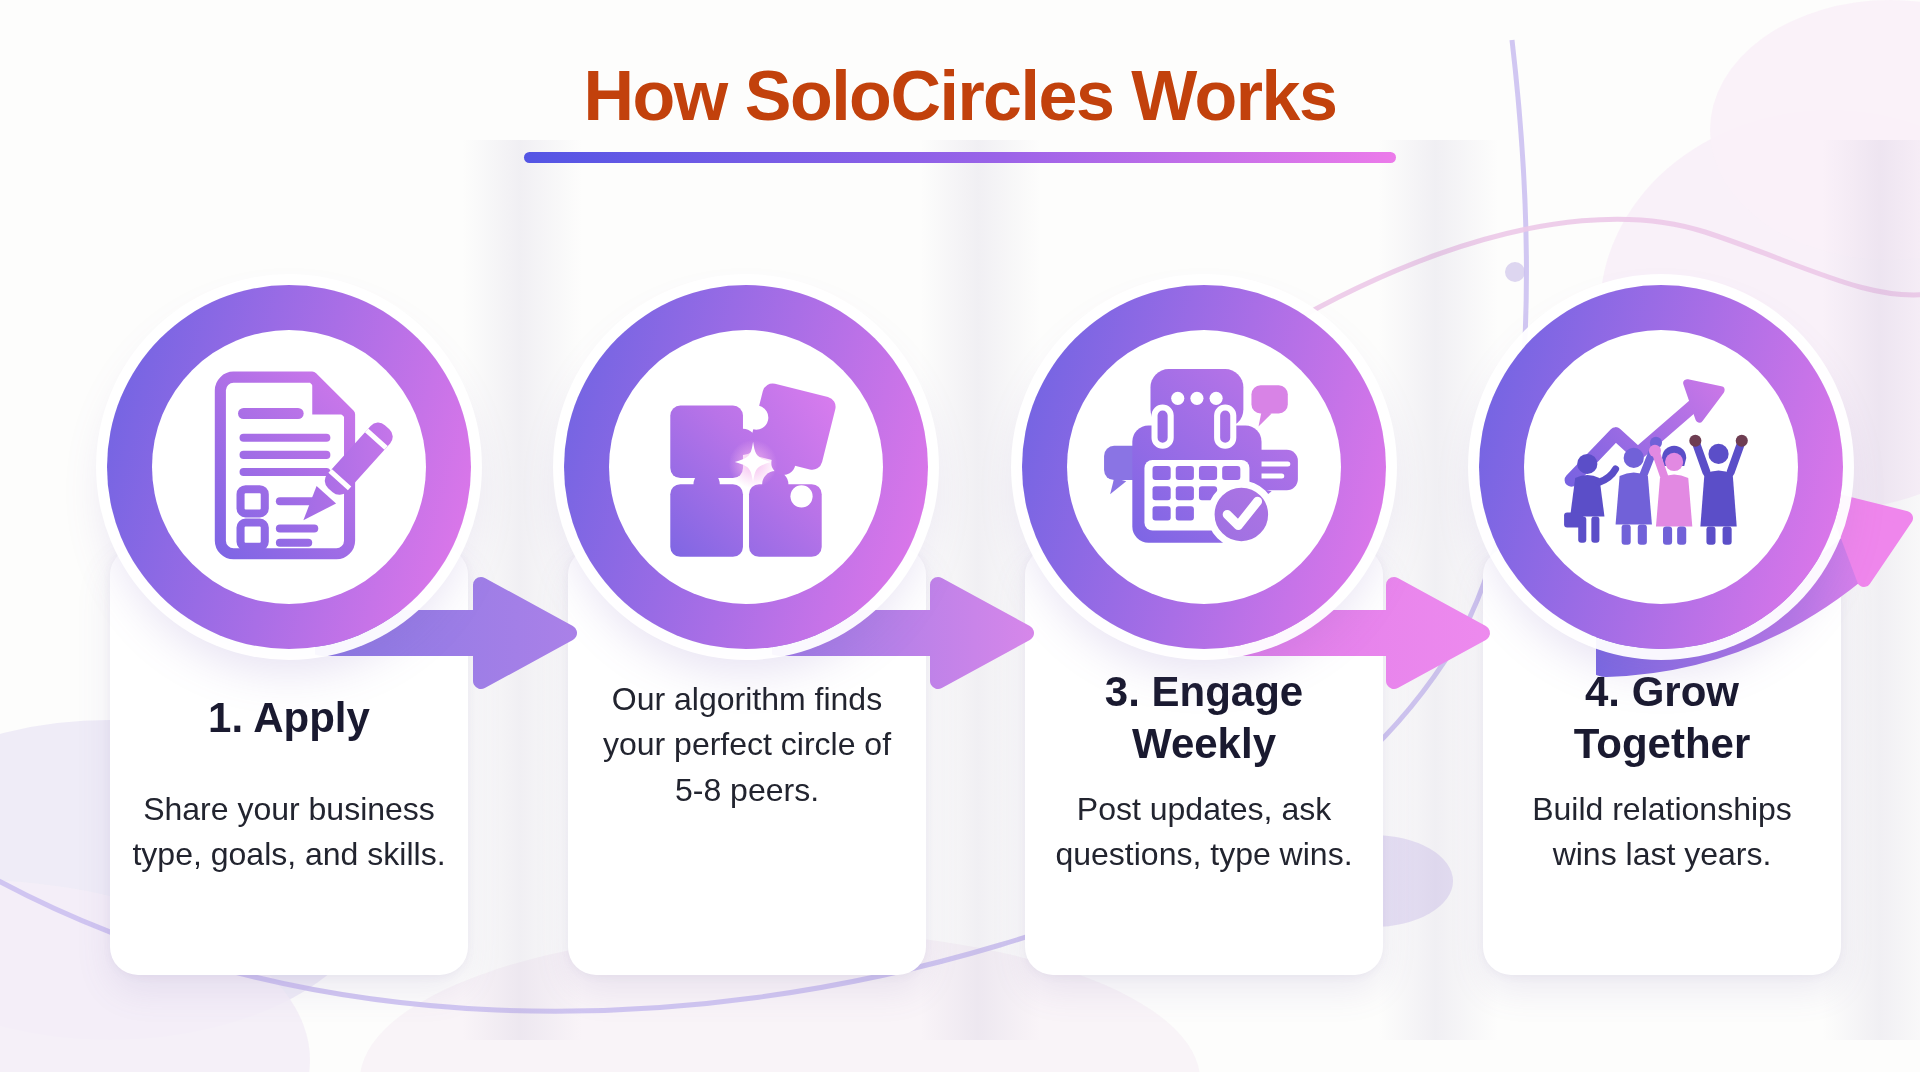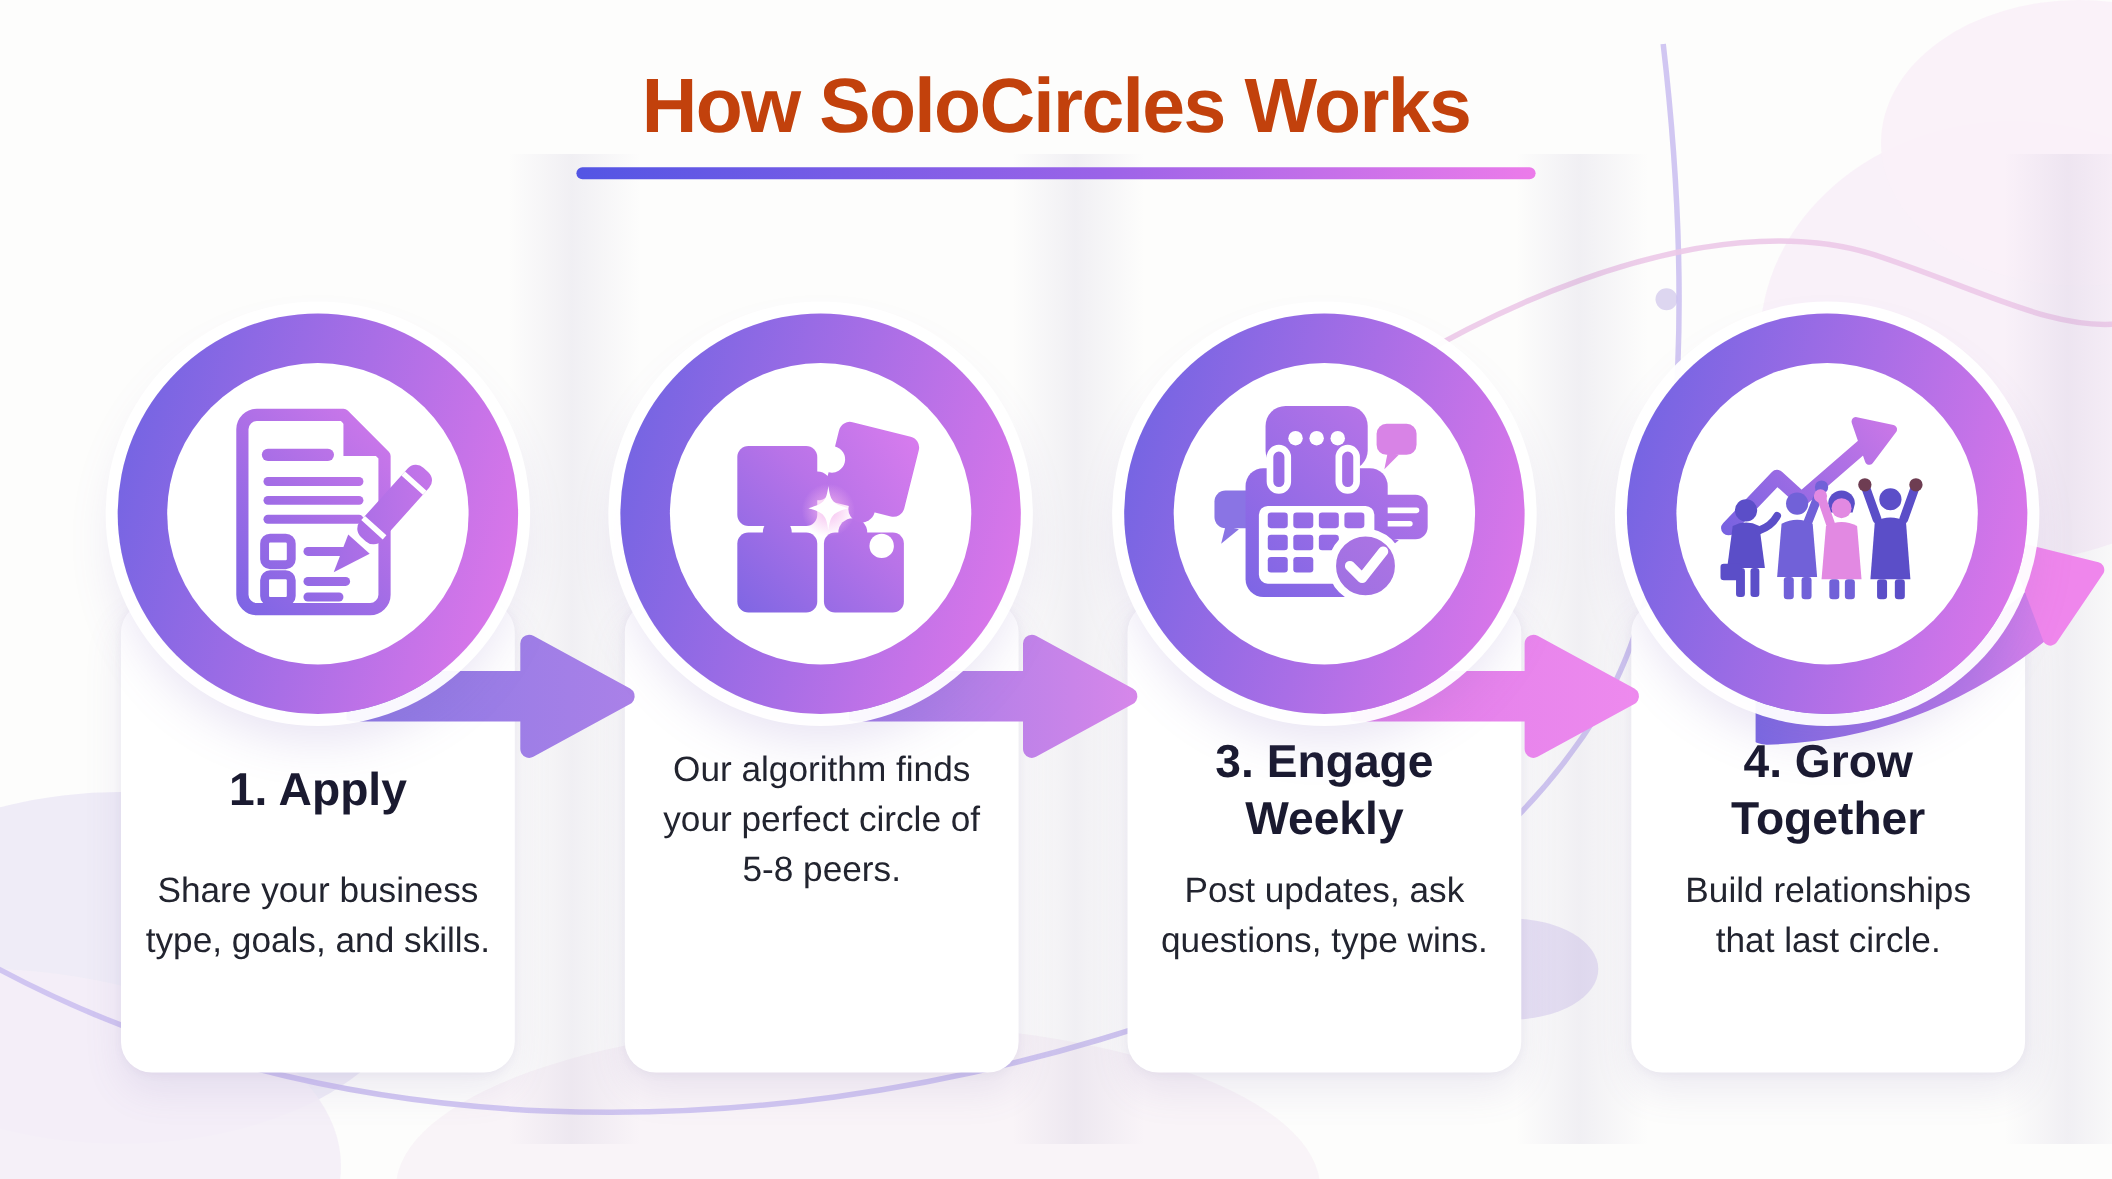--- a/index.html
+++ b/index.html
@@ -80,21 +80,21 @@
   </div>
   <div class="card c3">
     <div class="card-content">
       <div class="step-heading">3. Engage Weekly</div>
       <div class="step-desc">Post updates, ask questions, type wins.</div>
     </div>
   </div>
   <div class="card c4">
     <div class="card-content">
       <div class="step-heading">4. Grow Together</div>
-      <div class="step-desc">Build relationships that last circle.</div>
+      <div class="step-desc">Build relationships wins last years.</div>
     </div>
   </div>
 
   <svg class="arrow a1" width="270" height="150" viewBox="0 0 270 150">
     <defs>
         <linearGradient id="ga1" x1="0" y1="0" x2="270" y2="0" gradientUnits="userSpaceOnUse">
       <stop offset="0" stop-color="#8b79e4"></stop>
           <stop offset="1" stop-color="#ab81e8"></stop>
         </linearGradient>
       </defs>

